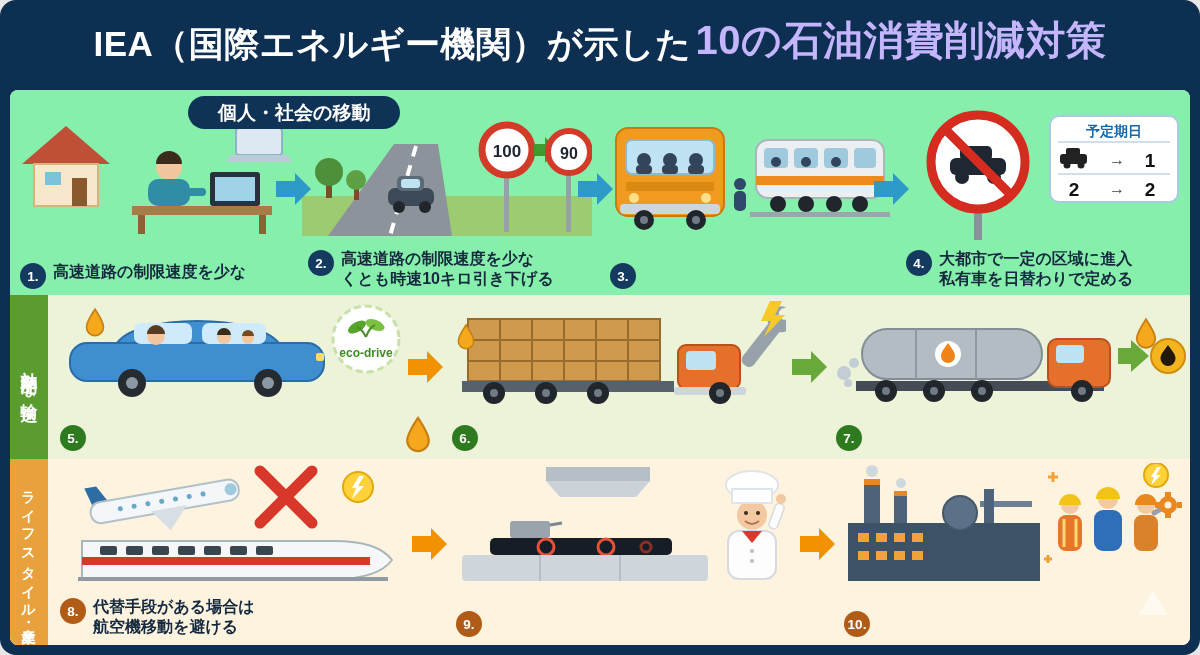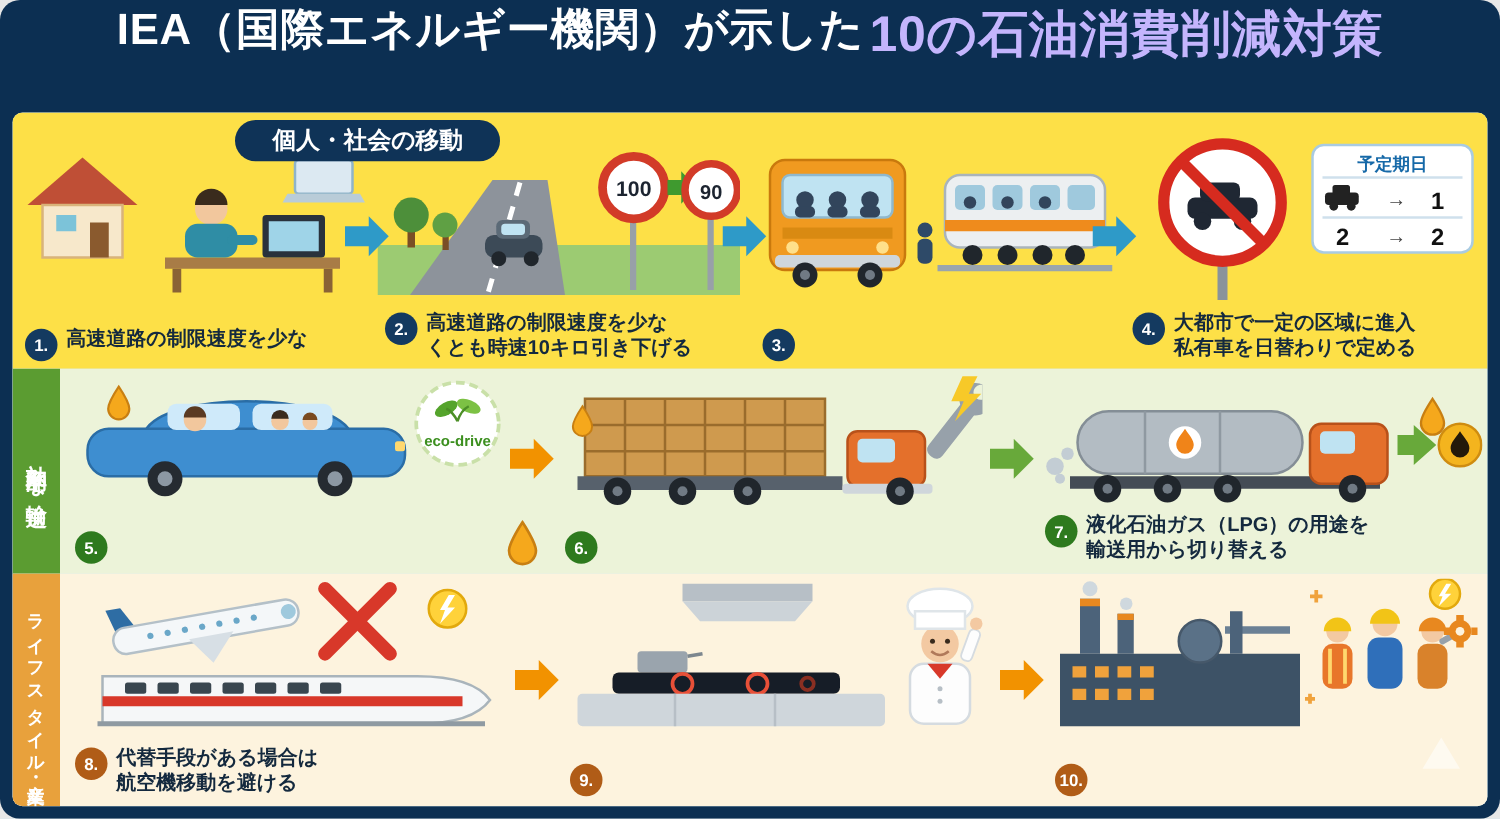--- a/index.html
+++ b/index.html
@@ -1,24 +1,24 @@
 <!DOCTYPE html>
 <html><head>
 <meta charset="utf-8">
 <style>
   *{margin:0;padding:0;box-sizing:border-box}
   html,body{width:1200px;height:655px}
   body{font-family:"Liberation Sans","DejaVu Sans",sans-serif;background:#e7e7e7}
   .frame{position:relative;width:1200px;height:655px;background:#0c2f52;border-radius:16px;overflow:hidden}
-  .header{position:absolute;top:0;left:0;right:0;height:68px;display:flex;align-items:flex-start;justify-content:center;white-space:nowrap}
+  .header{position:absolute;top:0;left:0;right:0;height:68px;display:flex;align-items:flex-end;justify-content:center;white-space:nowrap}
   .tw{color:#ffffff;font-size:35px;font-weight:bold;letter-spacing:.5px}
   .ty{color:#c4b5fd;font-size:40px;font-weight:bold;margin-left:4px;letter-spacing:.5px}
   .content{position:absolute;left:10px;right:10px;top:90px;bottom:10px;background:#cde9f6;border-radius:8px;overflow:hidden}
   .row{position:absolute;left:0;width:1180px}
-  .row1{top:0;height:205px;background:#fde047}
+  .row1{top:0;height:205px;background:#86efac}
   .row2{top:205px;height:164px;background:#ecf3d9}
   .row3{top:369px;height:186px;background:#fdf3de}
   .pill{position:absolute;left:178px;top:6px;height:33px;line-height:33px;padding:0 30px;background:#0f3357;color:#fff;font-size:19px;font-weight:bold;border-radius:17px;z-index:4}
   .panel{position:absolute}
   .ill{display:block}
   .caption{position:absolute;left:6px;right:2px;bottom:4px;display:flex;gap:7px;align-items:flex-start}
   .num{width:26px;height:26px;border-radius:50%;color:#fff;font-weight:bold;font-size:13.5px;display:flex;align-items:center;justify-content:center;flex:0 0 26px;margin-top:1px}
   .row1 .num{background:#143a60}
   .row2 .num{background:#2e7a1e}
   .row3 .num{background:#b05c17}
@@ -320,22 +320,20 @@
               <circle cx="252" cy="92" r="4" fill="#707a84"></circle>
           </g>
           <polygon points="288,49 301,49 301,41 319,57 301,73 301,65 288,65" fill="#68a93a"></polygon>
           <g>
             <circle cx="338" cy="57" r="17" fill="#f4b41e" stroke="#cf8c10" stroke-width="2"></circle>
             <path d="M338,46 c4,6 7.5,9 7.5,13.5 a7.5,7.5 0 1 1 -15,0 c0,-4.5 3.5,-7.5 7.5,-13.5" fill="#23190a"></path>
           </g>
         </svg>
         <div class="caption">
           <span class="num">7.</span>
-          <span class="cap">液化石油ガス（LPG）の用途を
-輸送用から切り替える</span>
         </div>
       </div>
     </div>
 
     <div class="row row3">
       <div class="vlabel">ライフスタイル・産業</div>
 
       <div class="panel" style="left:44px;top:4px;width:356px;height:178px">
         <svg class="ill" width="356" height="120" viewBox="0 0 356 120">
           <g transform="rotate(-10 110 40)">

